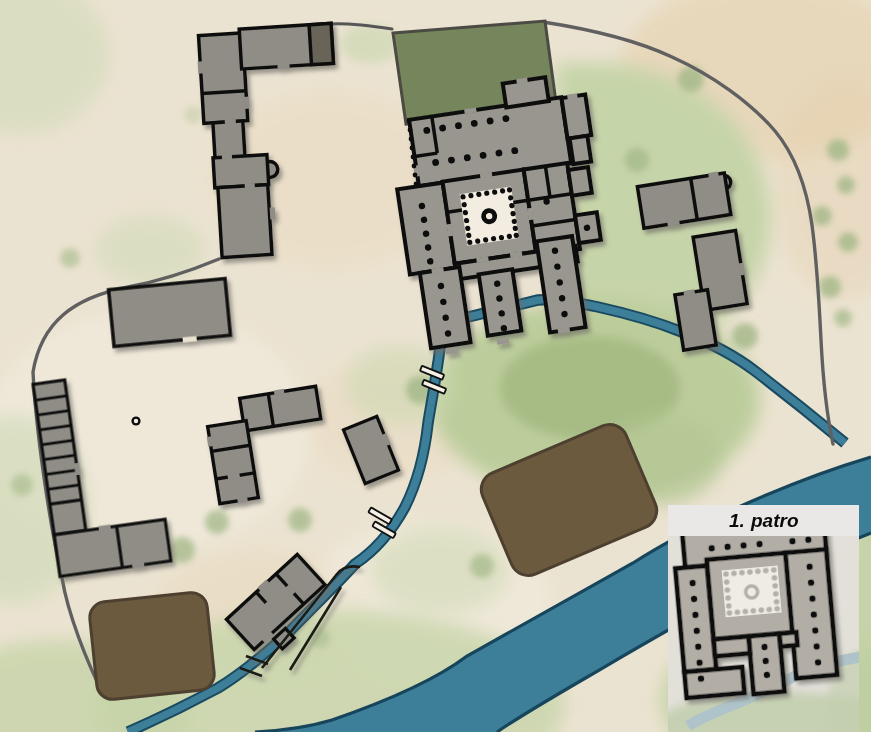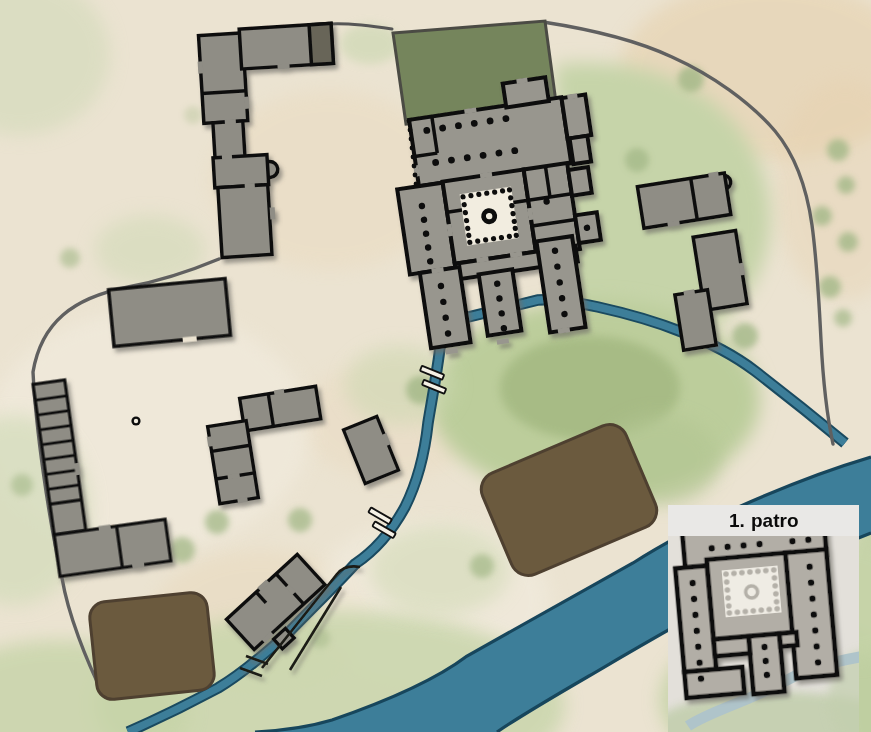--- a/index.html
+++ b/index.html
@@ -1,16 +1,16 @@
 <!DOCTYPE html>
 <html><head>
 <meta charset="utf-8">
 <style>
   html,body{margin:0;padding:0;background:#ebe2d0;}
-  #map{position:relative;width:871px;height:732px;overflow:hidden;font-family:"Liberation Sans", sans-serif;}
+  #map{position:relative;width:871px;height:732px;overflow:hidden;font-family:"Liberation Sans", sans-serif;font-style:italic;}
   svg{display:block;}
 </style>
 </head>
 <body>
 <div id="map">
 <svg width="871" height="732" viewBox="0 0 871 732">
 <defs>
   <filter id="b8" x="-60%" y="-60%" width="220%" height="220%">
           <feGaussianBlur stdDeviation="9"></feGaussianBlur>
         </filter>

